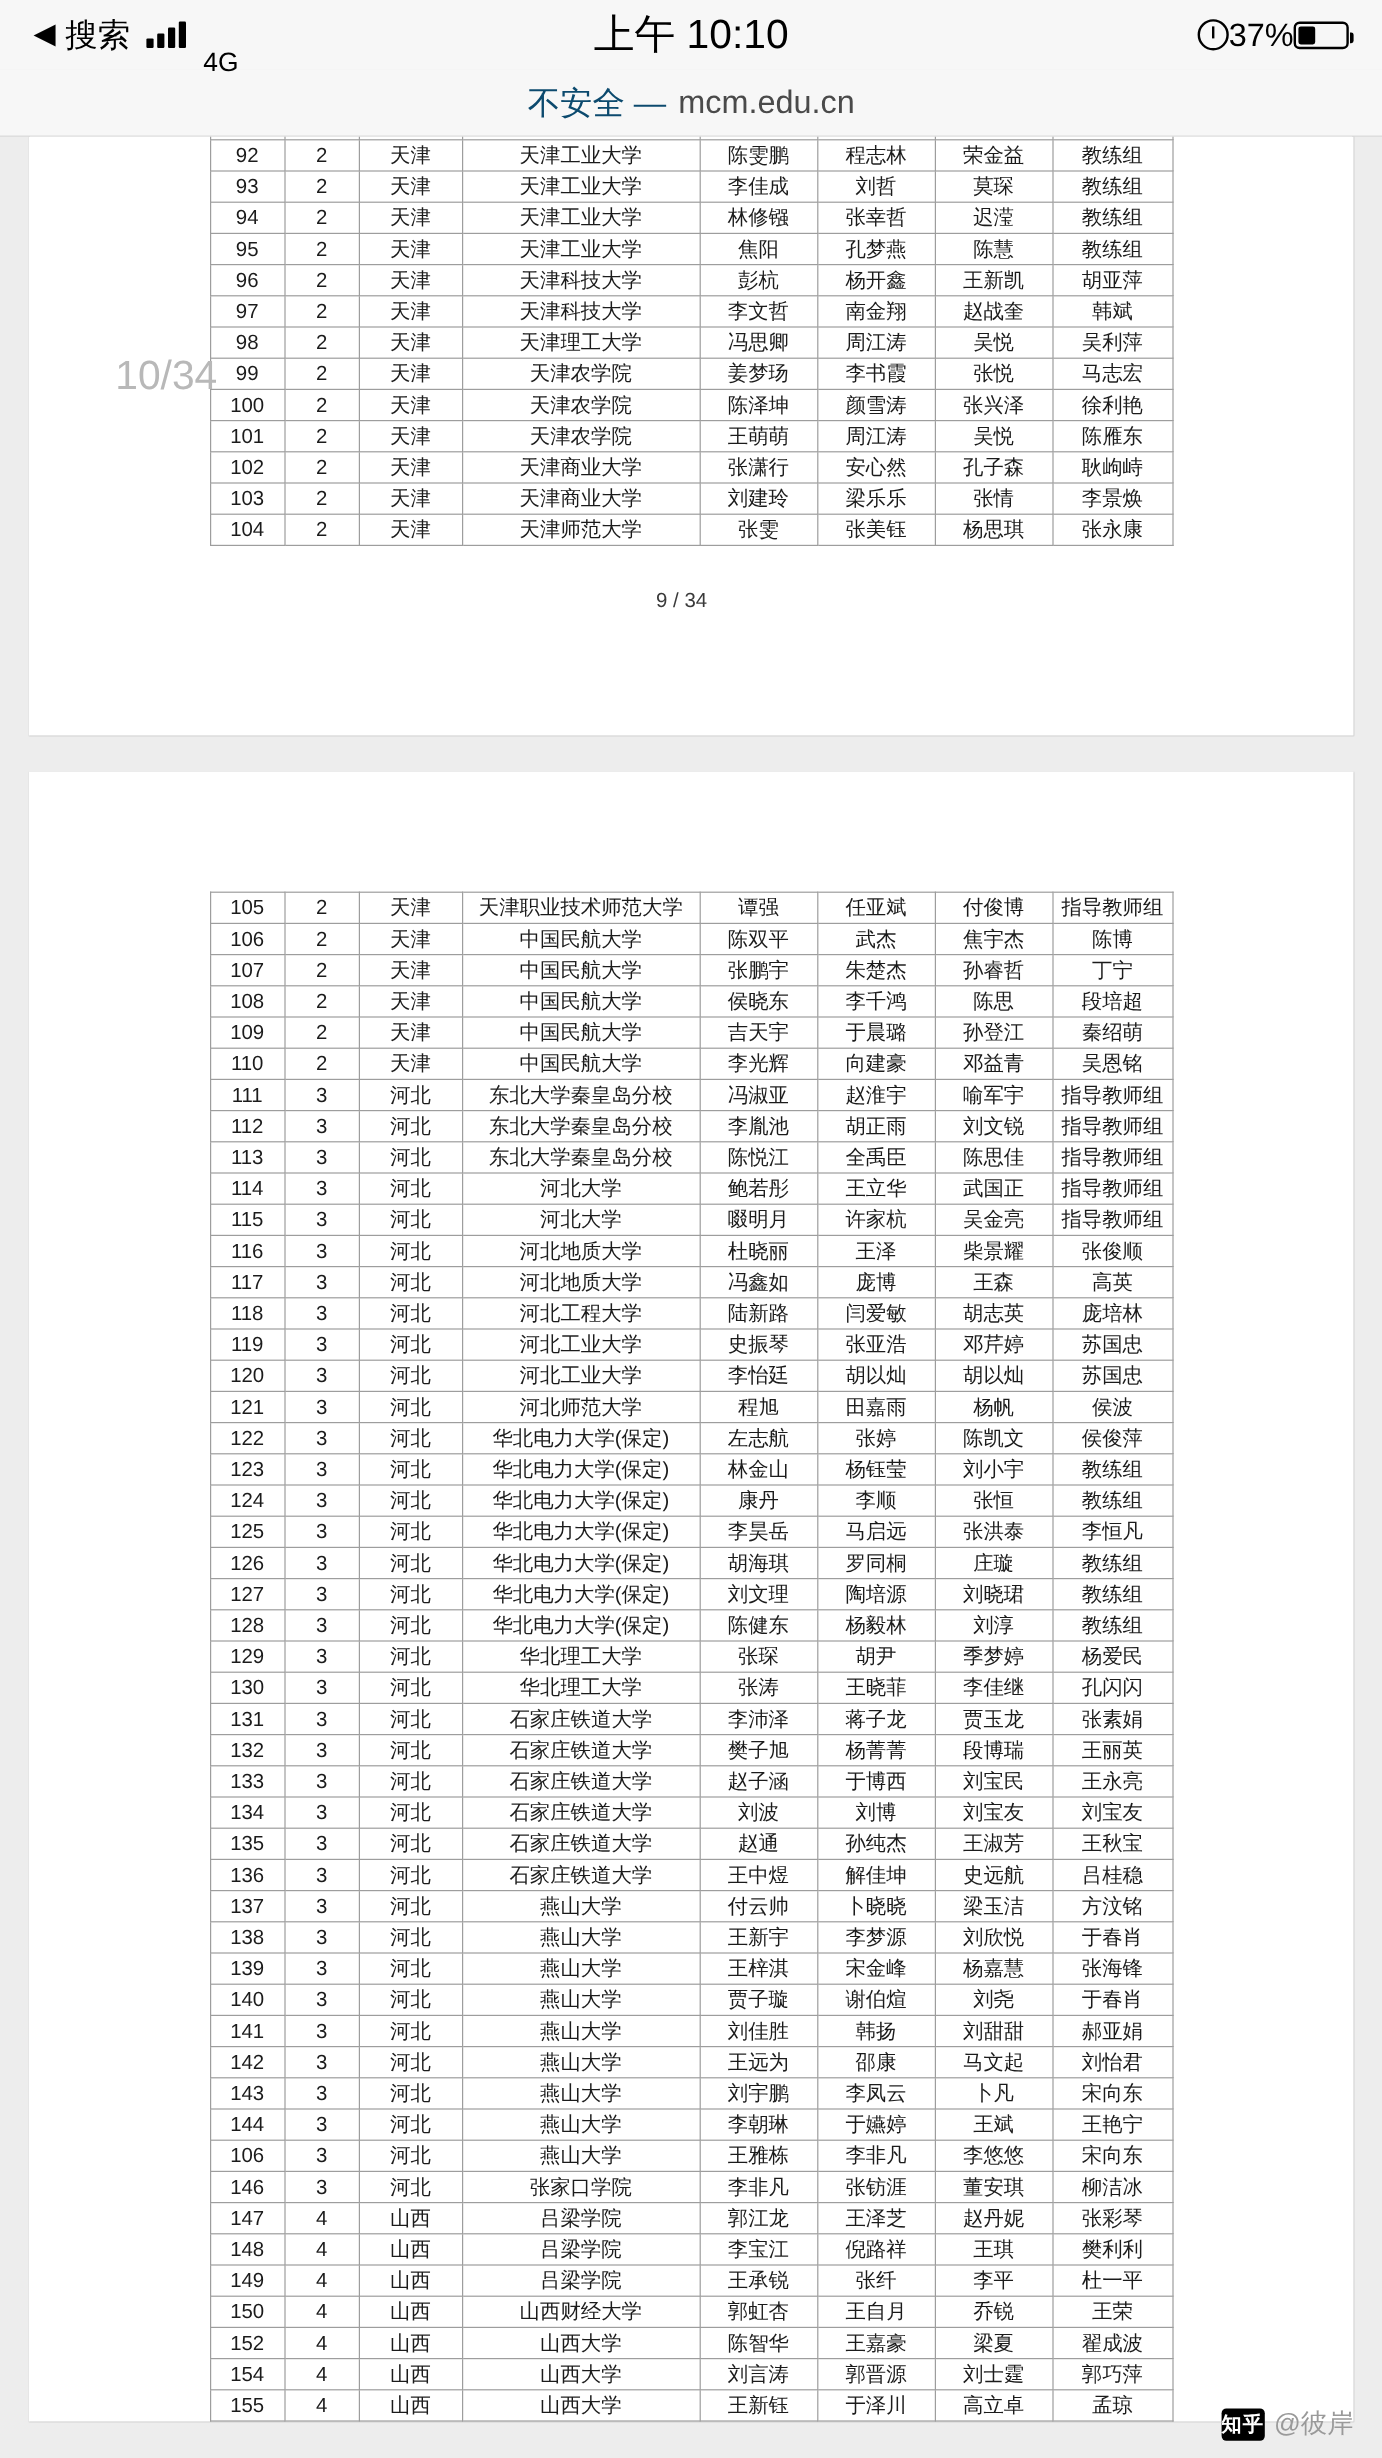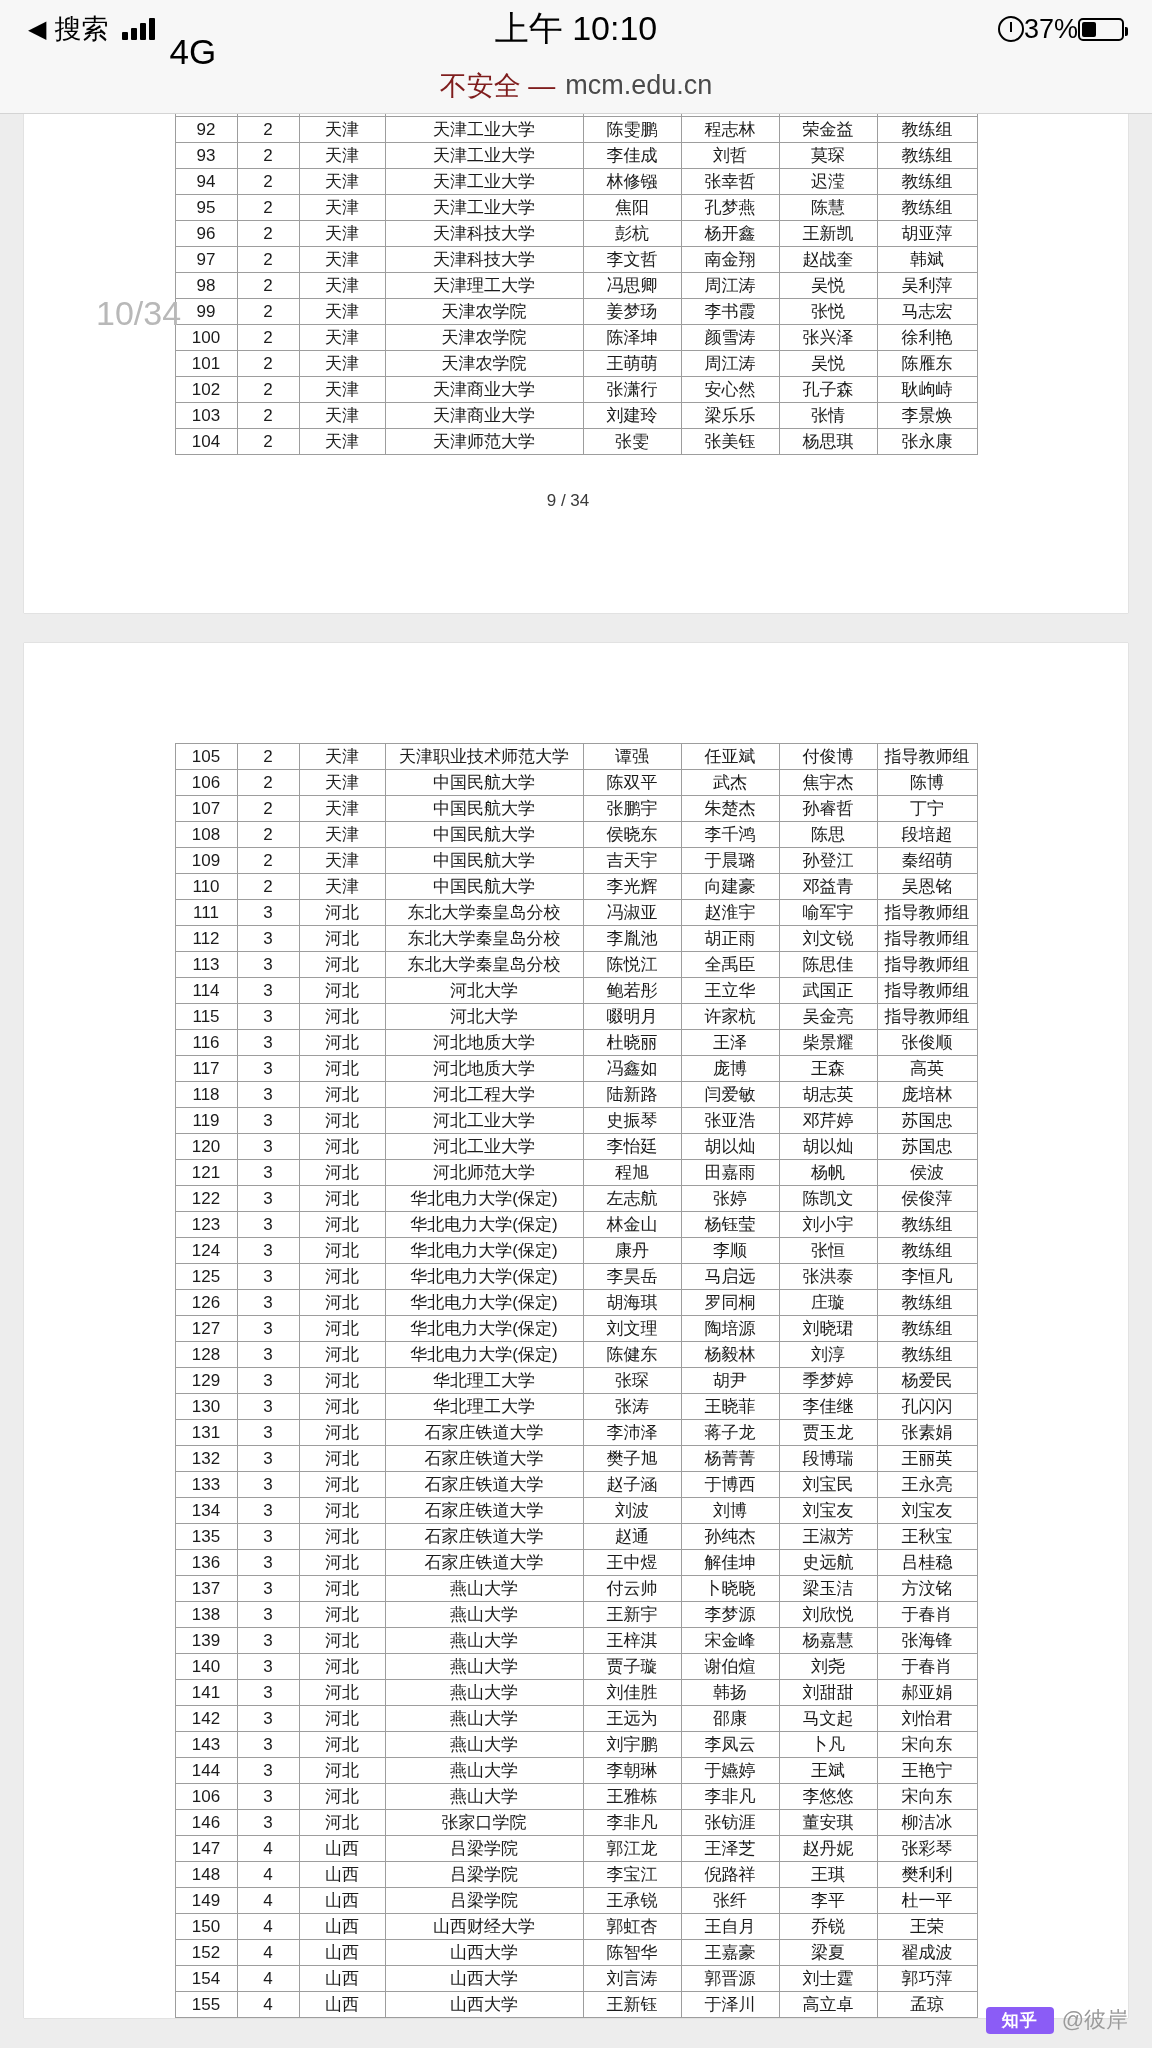--- a/index.html
+++ b/index.html
@@ -24,21 +24,21 @@
     position: relative;
   }
   .sb-left { display: flex; align-items: center; gap: 8px; font-size: 27px; color:#000; }
   .back-caret { font-size: 24px; line-height: 1; }
   .sb-signal { display: flex; align-items: flex-end; gap: 3px; height: 22px; margin-left: 6px;}
   .sb-signal i { display:block; width:6px; background:#000; border-radius:1px;}
   .sb-signal i:nth-child(1){height:8px}
   .sb-signal i:nth-child(2){height:12px}
   .sb-signal i:nth-child(3){height:17px}
   .sb-signal i:nth-child(4){height:22px}
-  .sb-net { font-size: 35px; margin-left: 6px; margin-top: 45px; }
+  .sb-net { font-size: 22px; margin-left: 6px; margin-top: 45px; }
   .sb-time {
     position: absolute; left: 0; right: 0; text-align: center;
     font-size: 34px; font-weight: 400; color:#000;
     pointer-events: none;
   }
   .sb-right {
     margin-left: auto; display:flex; align-items:center; 
     font-size: 27px; color:#000;
   }
   .lock-ico {
@@ -59,21 +59,21 @@
   }
   .battery span { display:block; height:100%; background:#000; border-radius:2px; width:37%; }
 
   
   .urlbar {
     height: 56px; background:#f7f7f7;
     display:flex; align-items:center; justify-content:center;
     font-size: 27px; color:#6b6b6b;
     border-bottom: 1px solid #d4d4d4;
   }
-  .urlbar .insecure { color:#7f1d1d; margin-right:10px;}
+  .urlbar .insecure { color:#0c4a6e; margin-right:10px;}
   .urlbar .host { color:#4a4a4a; }
 
   
   .viewer { position: relative; height: calc(2048px - 58px - 57px); overflow:hidden; background:#ededed;}
   .page-indicator {
     position:absolute; left: 96px; top: 180px;
     font-size: 34px; color:#b8b8b8; font-weight: 500;
     z-index: 5;
   }
   .pdf-page {
@@ -118,22 +118,22 @@
   .page-one .page-footer{ padding-top: 36px;}
   .spacer-one { height: 90px; }
 
   
   .watermark {
     position:absolute; right: 24px; bottom: 12px;
     display:flex; align-items:center; gap:8px;
     font-size: 22px; color:#9a9a9a;
   }
   .zhihu-logo {
-    background:#8b5cf6; color:#fff; font-size:17px; font-weight:700;
-    padding: 2px 16px; border-radius: 4px; letter-spacing:1px;
+    background:#000000; color:#fff; font-size:17px; font-weight:700;
+    padding: 2px 0; border-radius: 4px; letter-spacing:1px;
   }
 </style>
 </head>
 <body>
 
 <div class="screen">
 
   <div class="statusbar">
     <div class="sb-left">
       <span class="back-caret">◀</span>

